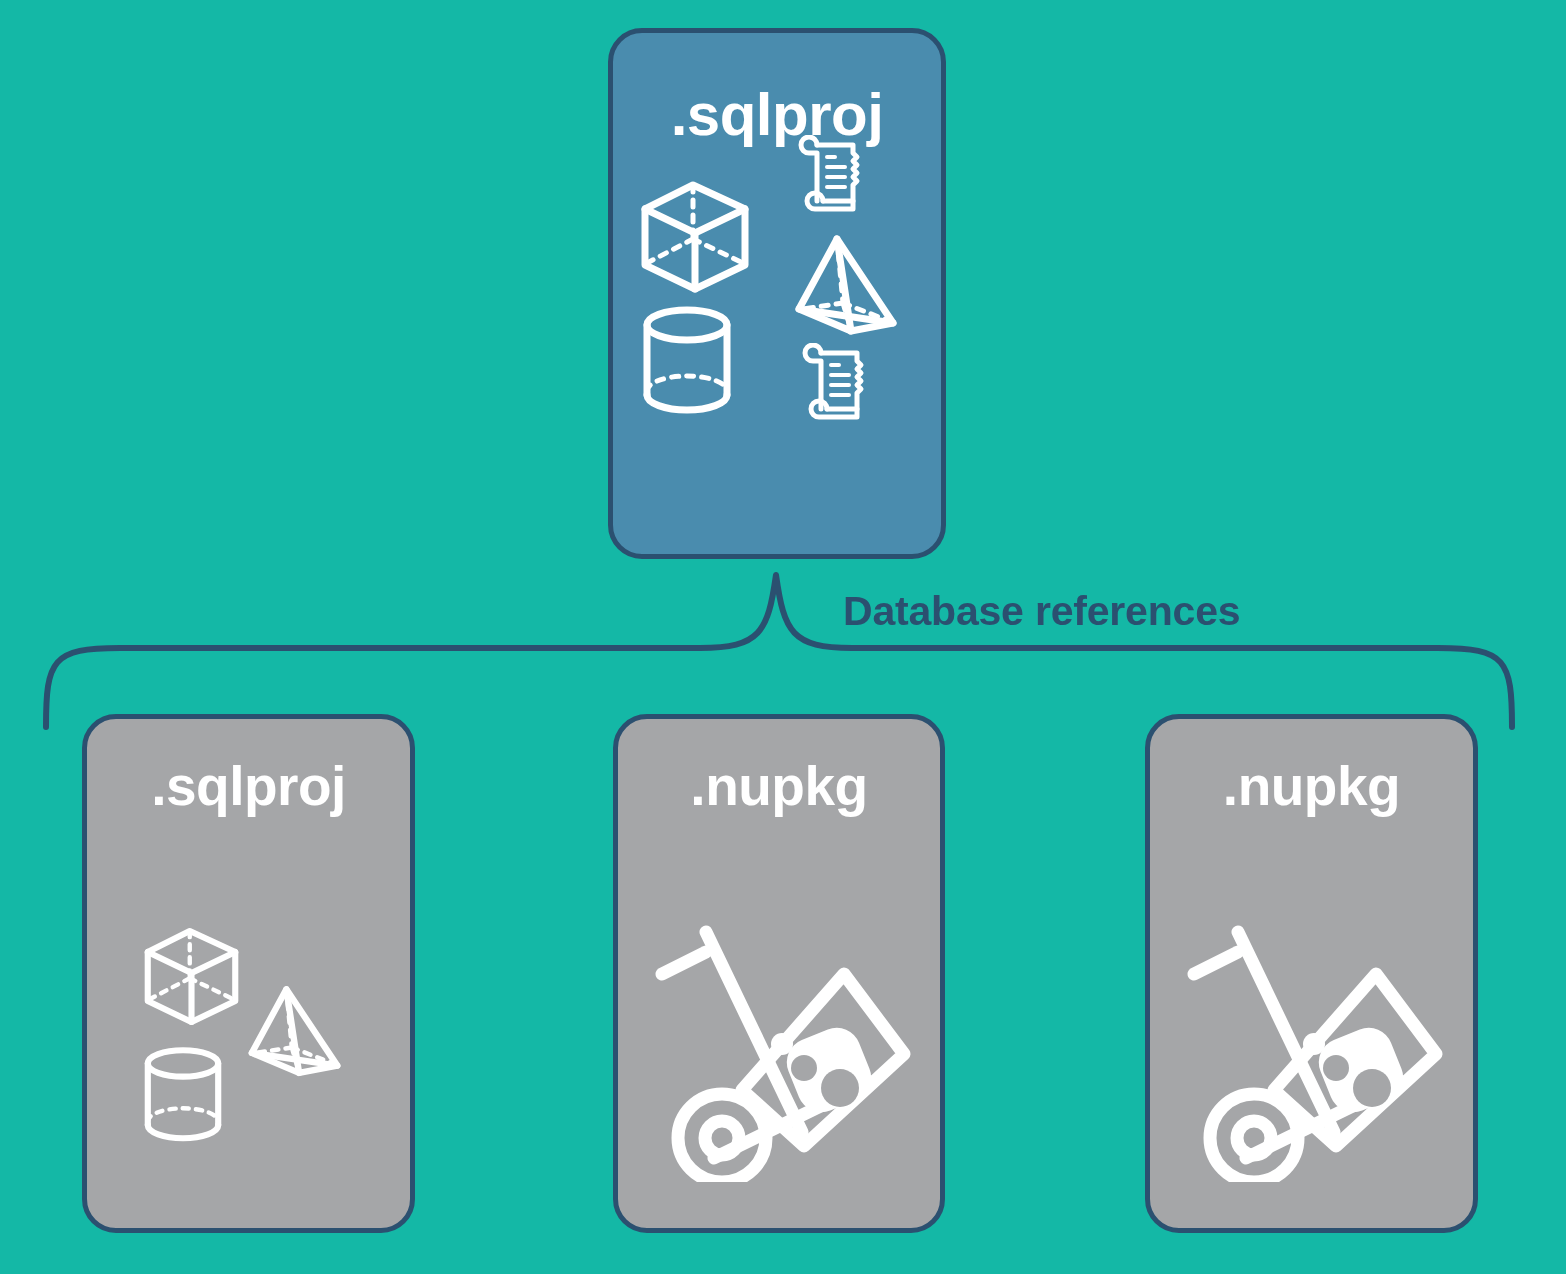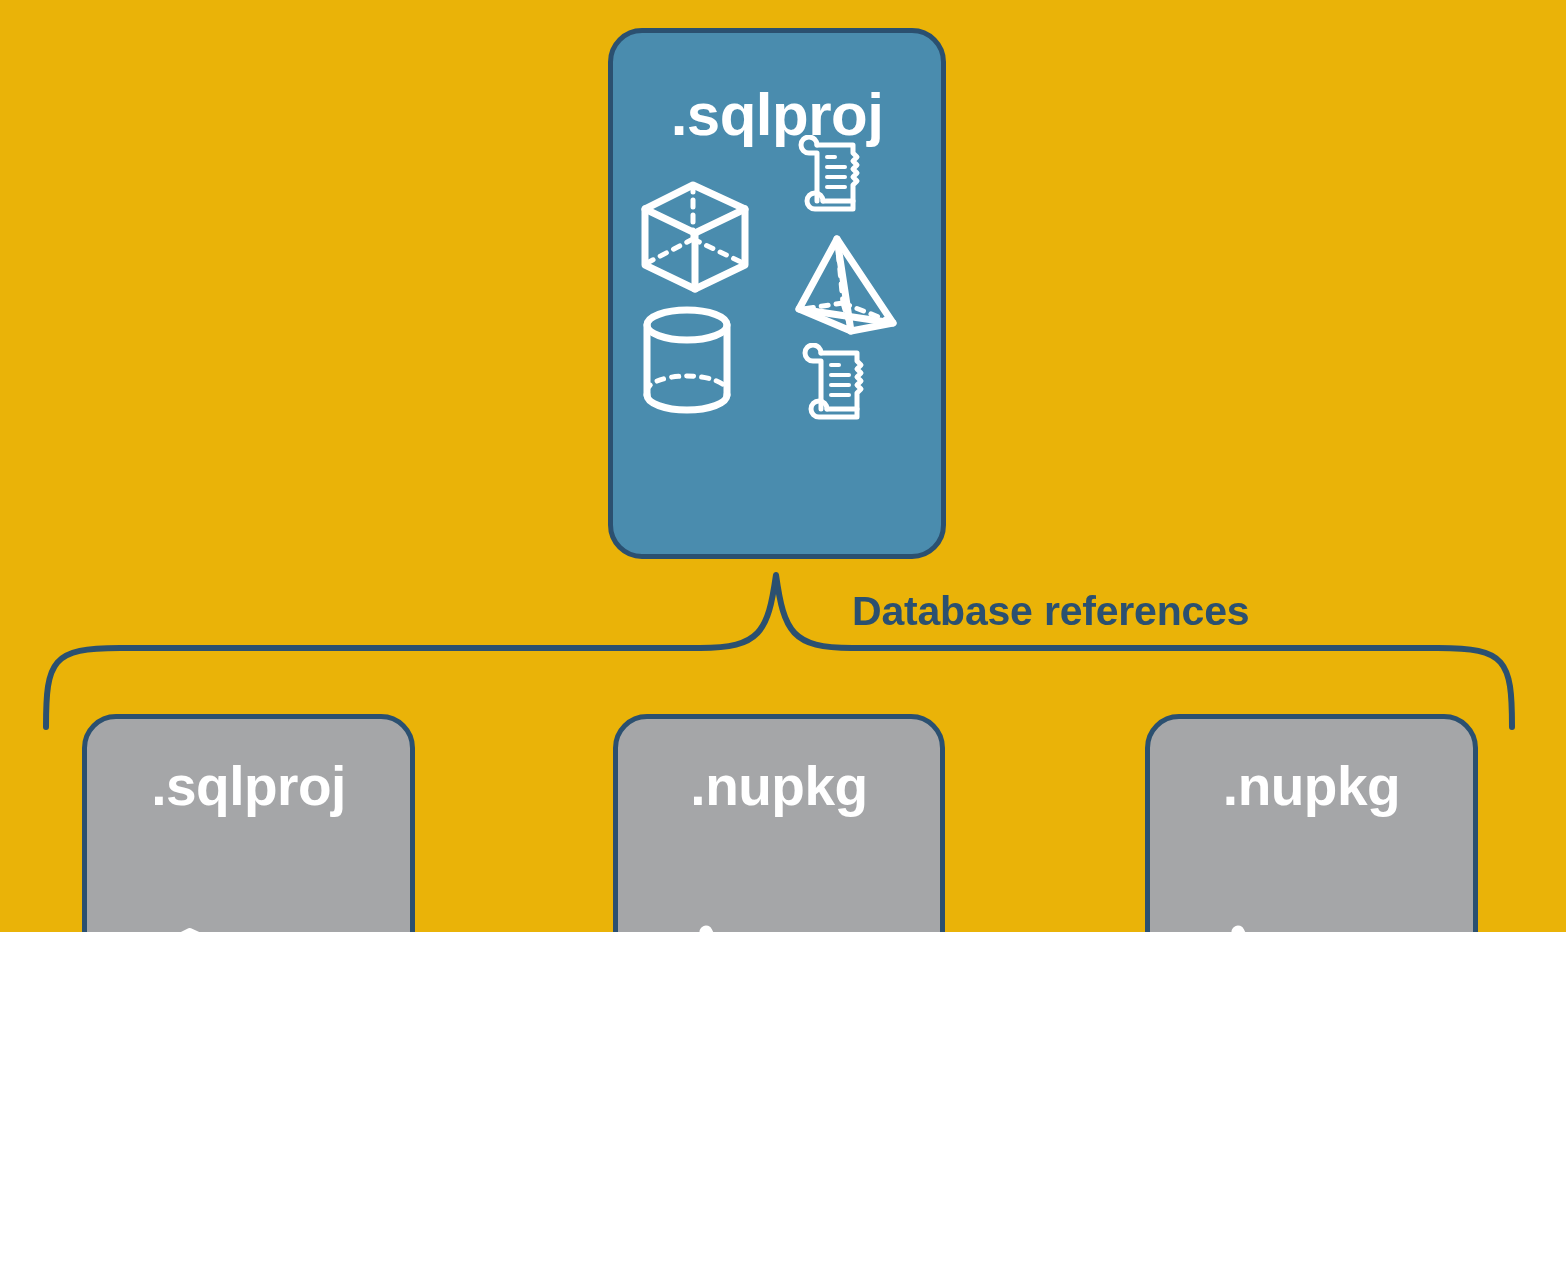--- a/index.html
+++ b/index.html
@@ -6,22 +6,22 @@
     margin: 0;
     padding: 0;
     background: #ffffff;
   }
   body {
     font-family: "Liberation Sans", sans-serif;
   }
   #canvas {
     position: relative;
     width: 1566px;
-    height: 932px;
-    background: #eab308;
+    height: 1274px;
+    background: #14b8a6;
     overflow: hidden;
   }
   .card {
     position: absolute;
     box-sizing: border-box;
     border: 5px solid #2b5070;
     border-radius: 34px;
     display: flex;
     flex-direction: column;
     align-items: center;
@@ -90,21 +90,20 @@
   .brace-label {
     position: absolute;
     left: 843px;
     top: 588px;
     font-size: 41px;
     font-weight: bold;
     color: #2b5070;
     letter-spacing: -0.2px;
     white-space: nowrap;
     user-select: none;
-    margin-left: 9px;
   }
 </style>
 </head>
 <body>
 
 <div id="canvas">
 
   <div class="card card-top">
     <div class="card-title">.sqlproj</div>
     <div class="card-art">

